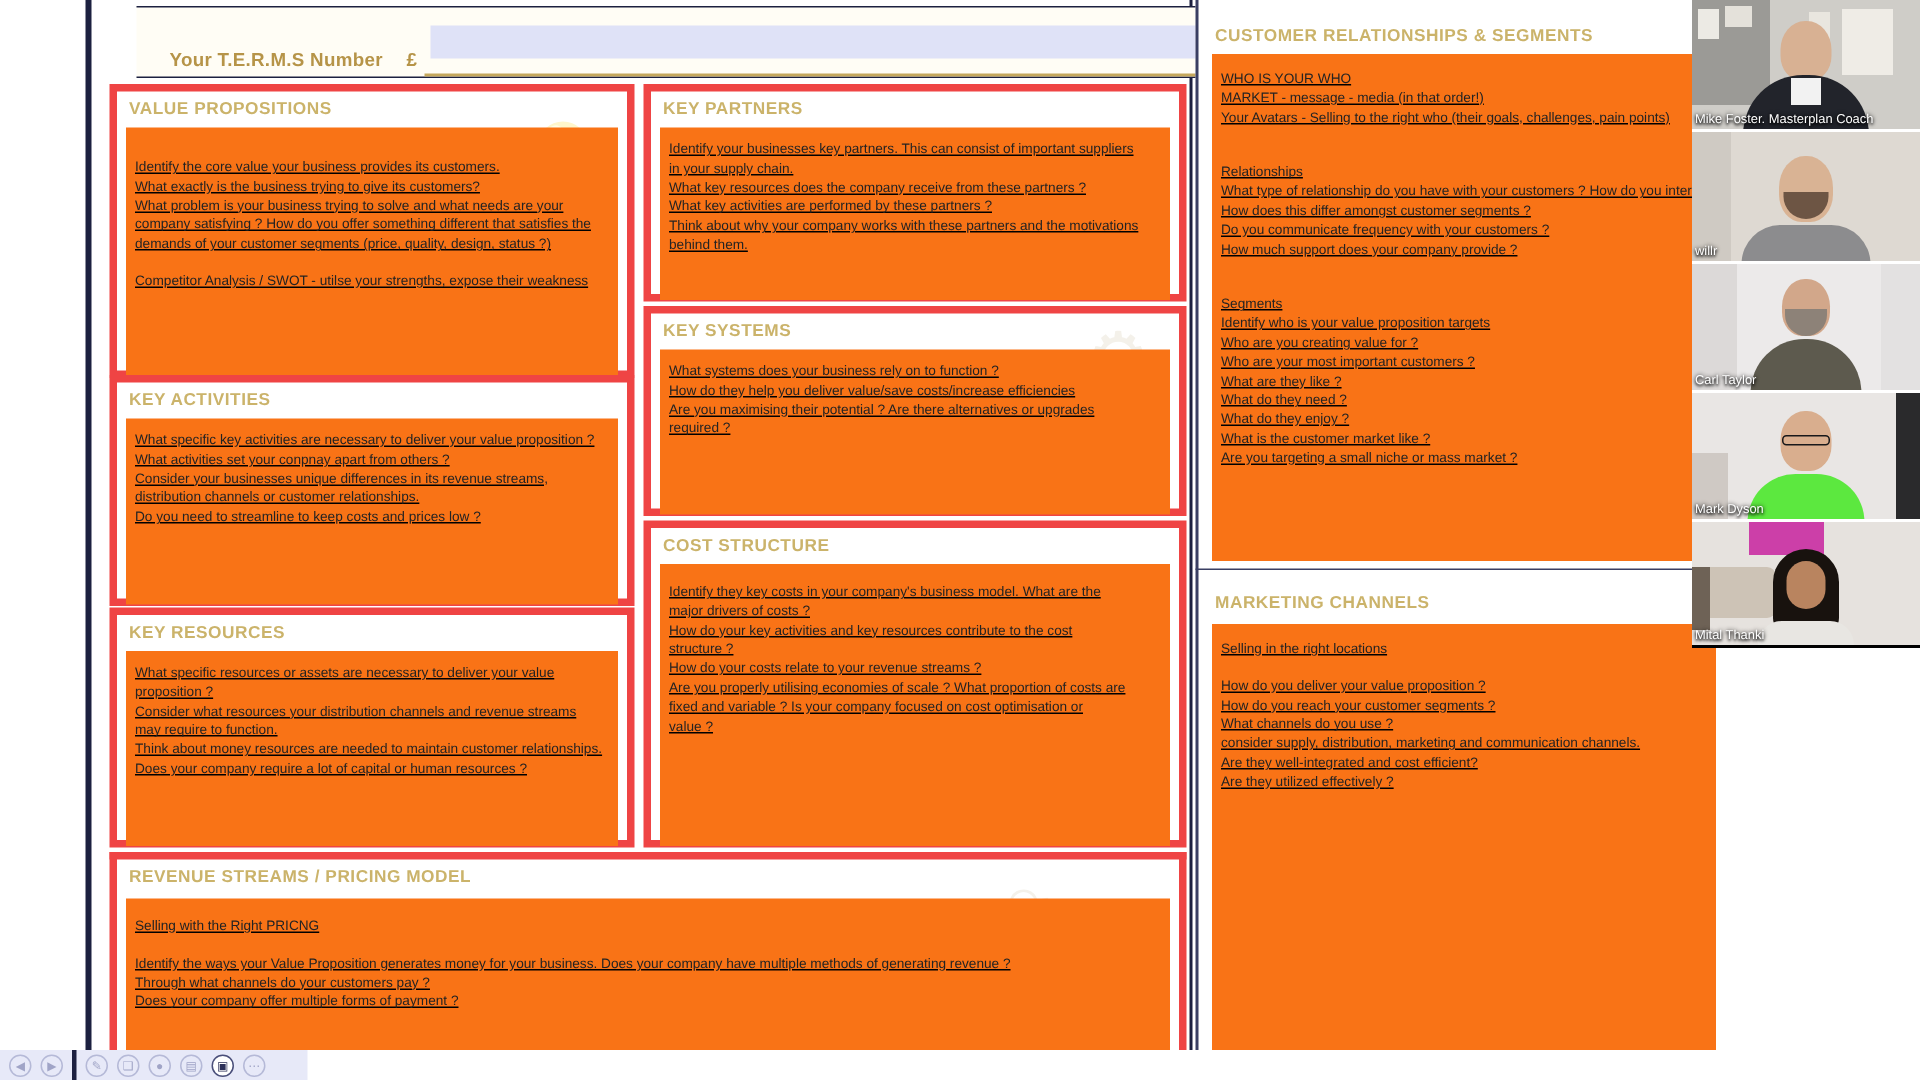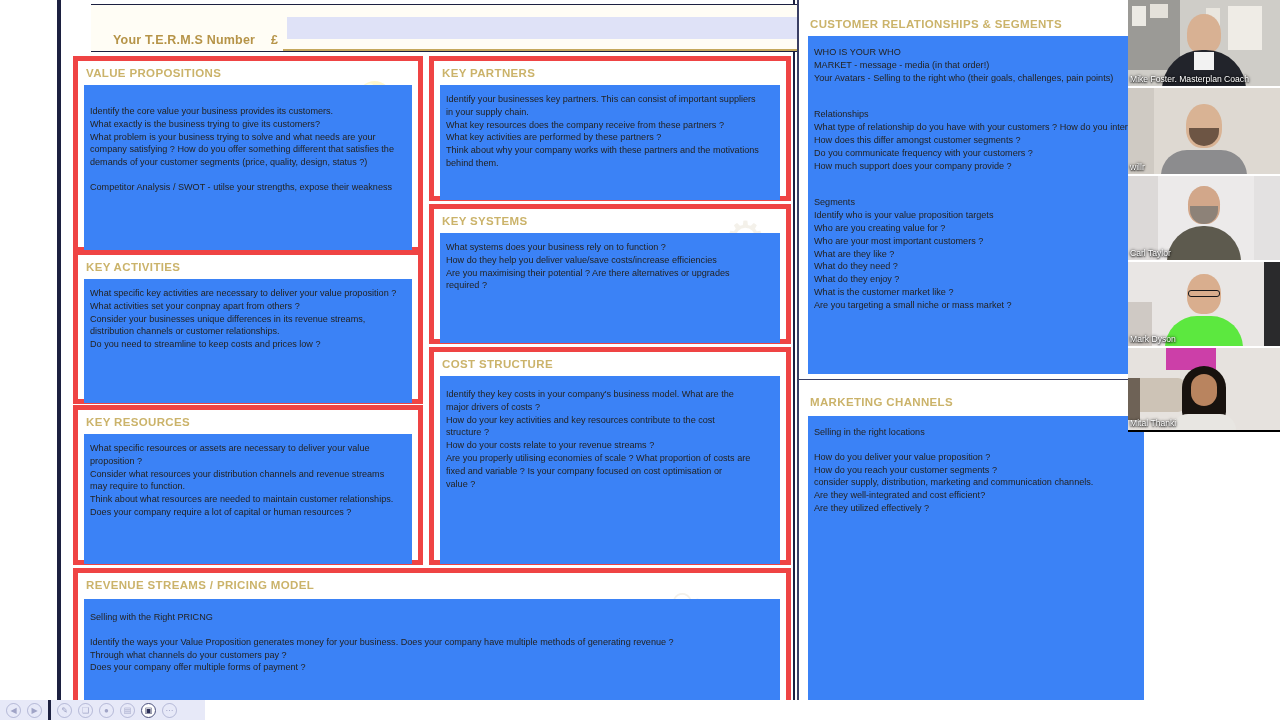--- a/index.html
+++ b/index.html
@@ -108,23 +108,24 @@
     font-size: 11.5px;
     font-weight: bold;
     letter-spacing: 0.35px;
     color: #cbb36a;
     white-space: nowrap;
   }
   .panel-body {
     position: absolute;
     left: 6px;
     right: 6px;
-    background: #3b82f6;
+    background: #f97316;
     padding: 8px 6px 6px 6px;
     overflow: hidden;
+    text-decoration: underline;
   }
   .panel-body p {
     font-size: 9.1px;
     line-height: 12.8px;
     color: #232323;
     white-space: nowrap;
     overflow: hidden;
   }
   .panel-body p.spacer { height: 12px; }
 
@@ -275,21 +276,21 @@
     </div>
 
     <div class="panel" style="left:73px; top:405px; width:350px; height:160px;">
       <div class="panel-title">KEY RESOURCES</div>
       <div class="wm" style="right:12px; top:20px;">◯</div>
       <div class="panel-body" style="top:24px; height:130px;">
         <p>What specific resources or assets are necessary to deliver your value</p>
         <p>proposition ?</p>
         <p>Consider what resources your distribution channels and revenue streams</p>
         <p>may require to function.</p>
-        <p>Think about what resources are needed to maintain customer relationships.</p>
+        <p>Think about money resources are needed to maintain customer relationships.</p>
         <p>Does your company require a lot of capital or human resources ?</p>
       </div>
     </div>
 
     <div class="panel" style="left:429px; top:56px; width:362px; height:145px;">
       <div class="panel-title">KEY PARTNERS</div>
       <div class="wm" style="right:18px; top:26px;">🌐</div>
       <div class="panel-body" style="top:24px; height:115px;">
         <p>Identify your businesses key partners.  This can consist of important suppliers</p>
         <p>in your supply chain.</p>
@@ -370,20 +371,21 @@
       <div style="position:absolute; left:0px; top:379px; width:483px; height:1px; background:#3a3f63;"></div>
       <div style="position:absolute; left:0px; top:0px; width:2px; height:700px; background:#3a3f63;"></div>
 
       <div class="panel" style="left:7px; top:392px; width:340px; height:308px; border:none;">
         <div class="panel-title" style="left:6px; top:4px;">MARKETING CHANNELS</div>
         <div class="panel-body" style="top:24px; height:284px; left:4px; right:0;">
           <p style="margin-top:2px;">Selling in the right locations</p>
           <p class="spacer"></p>
           <p>How do you deliver your value proposition ?</p>
           <p>How do you reach your customer segments ?</p>
+          <p>What channels do you use ?</p>
           <p>consider supply, distribution, marketing and communication channels.</p>
           <p>Are they well-integrated and cost efficient?</p>
           <p>Are they utilized effectively ?</p>
         </div>
       </div>
     </div>
   </div>
 
   <div class="video-rail">
 

